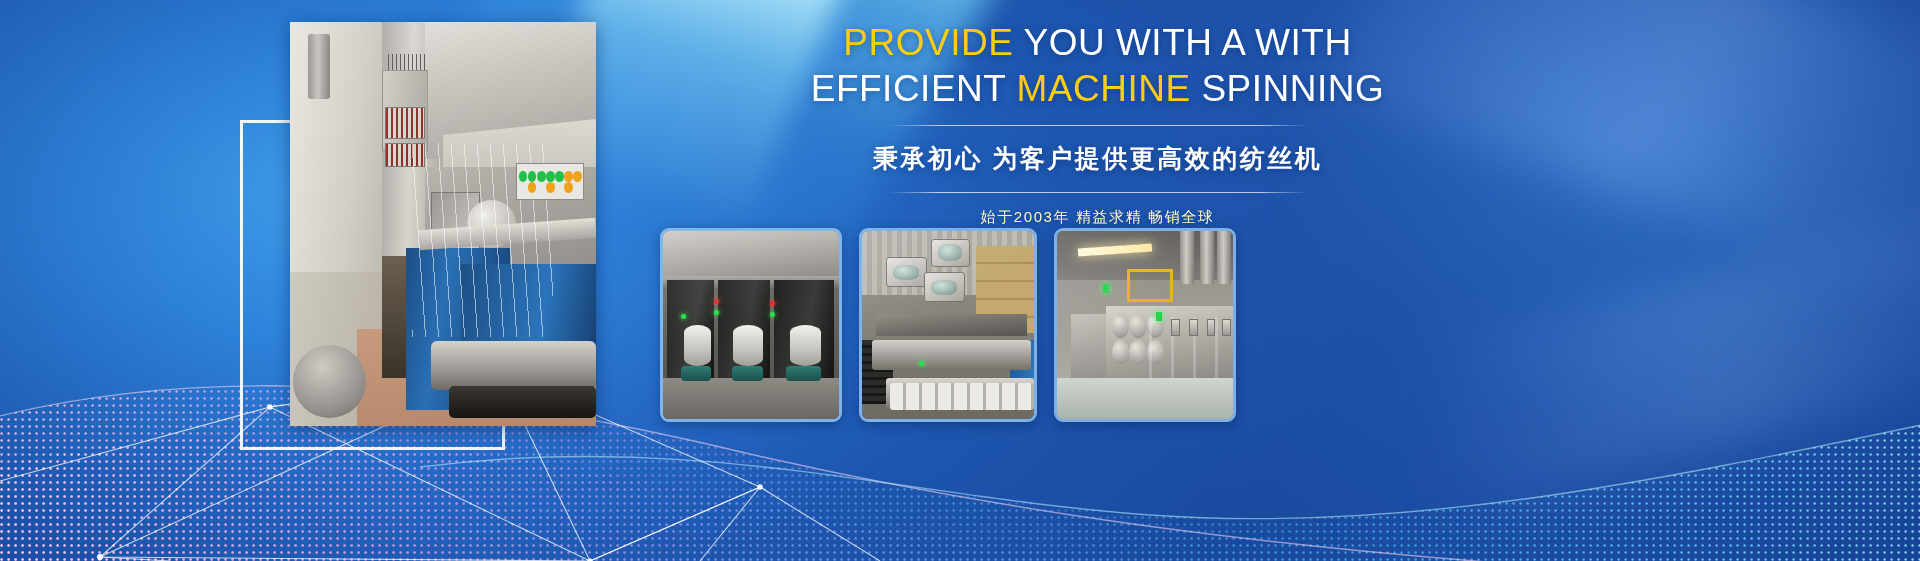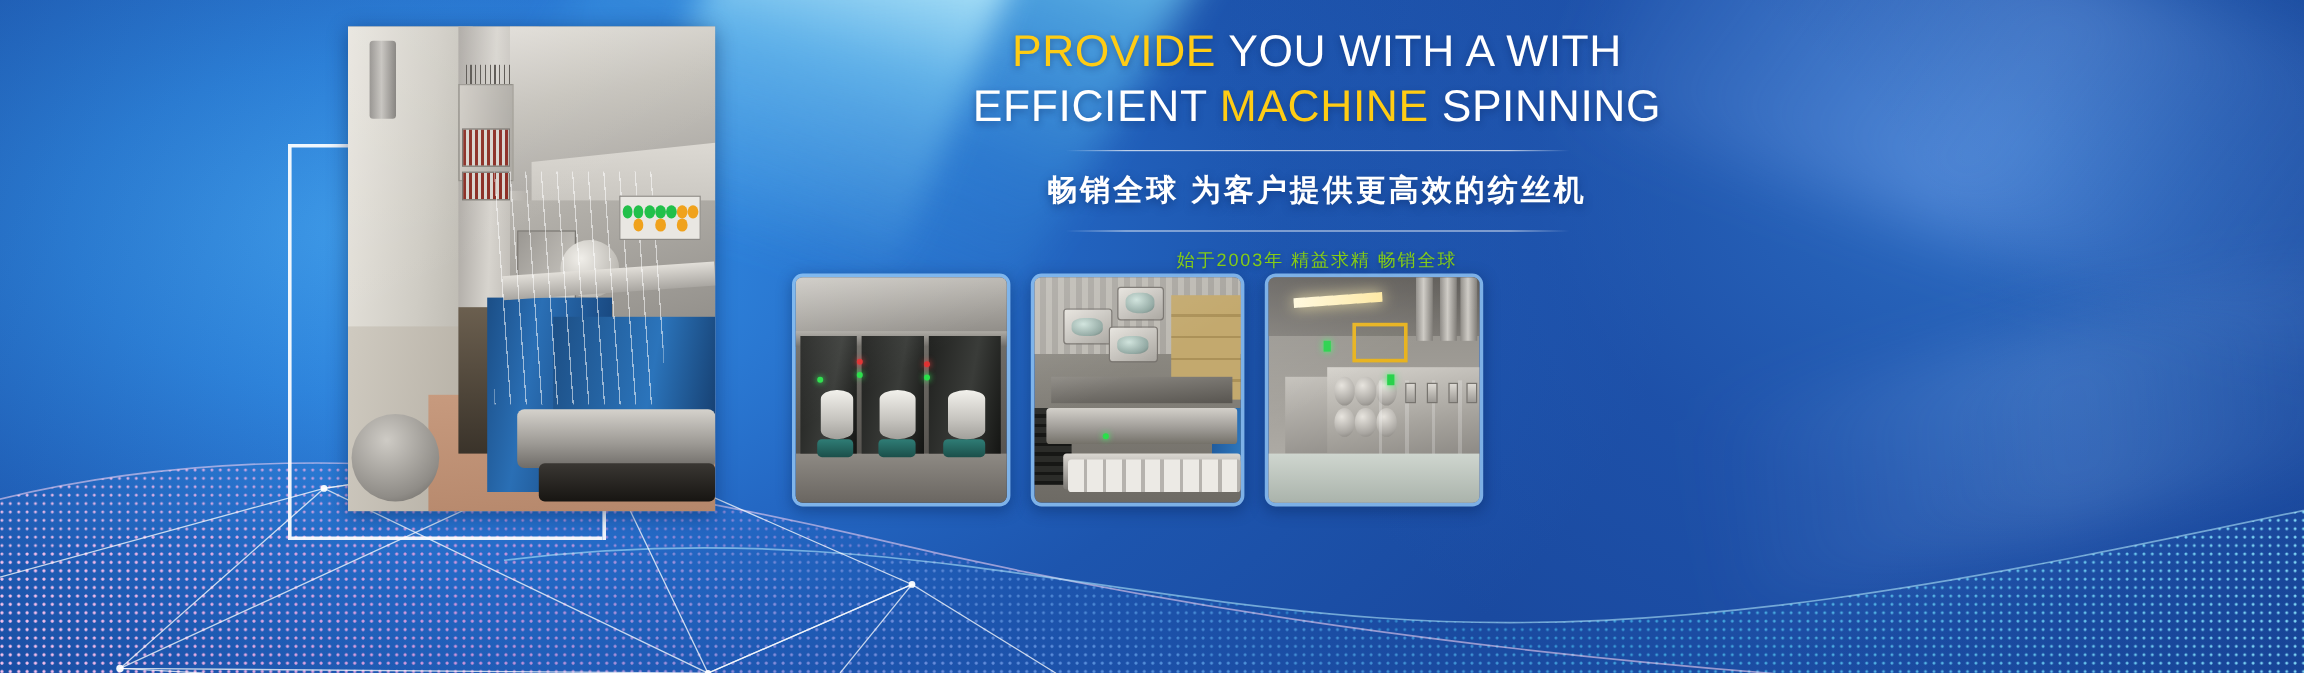--- a/index.html
+++ b/index.html
@@ -396,21 +396,21 @@
     font-size:25px;
     font-weight:bold;
     color:#ffffff;
     letter-spacing:2.5px;
     text-shadow:0 2px 7px rgba(8,40,100,.55);
   }
   .rule.two{ margin-top:17px; width:420px; }
   .tagline{
     margin-top:15px;
     font-size:15px;
-    color:#84cc16;
+    color:#fef9c3;
     letter-spacing:1.6px;
     text-shadow:0 1px 4px rgba(8,40,100,.5);
   }
 </style>
 </head>
 <body>
 
 <div id="banner">
 
   <div class="bg-base"></div>
@@ -602,20 +602,20 @@
       <span class="l1">
         <span class="hl-accent">PROVIDE</span><span> YOU WITH A WITH</span>
       </span>
       <span class="l2">
         <span>EFFICIENT </span><span class="hl-accent">MACHINE</span><span> SPINNING</span>
       </span>
     </div>
 
     <div class="rule"></div>
 
-    <div class="subtitle">畅销全球 为客户提供更高效的纺丝机</div>
+    <div class="subtitle">秉承初心 为客户提供更高效的纺丝机</div>
 
     <div class="rule two"></div>
 
     <div class="tagline">始于2003年 精益求精 畅销全球</div>
   </div>
 
 </div>
 
 </body></html>

